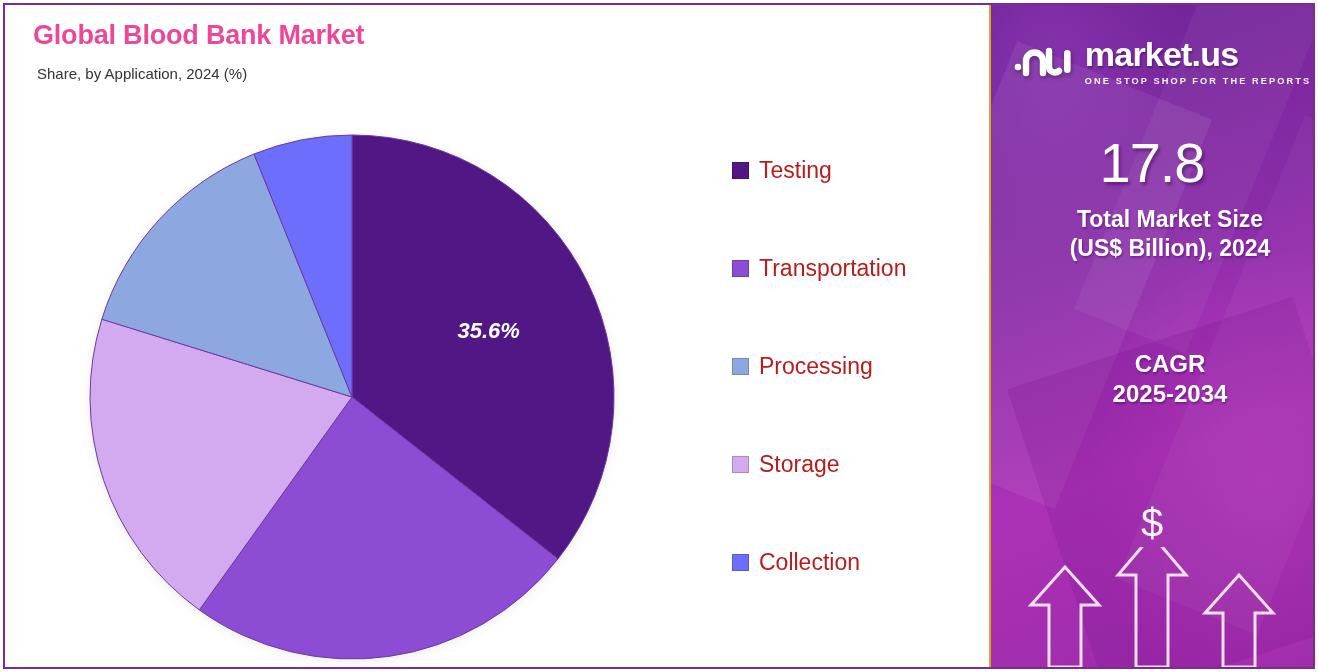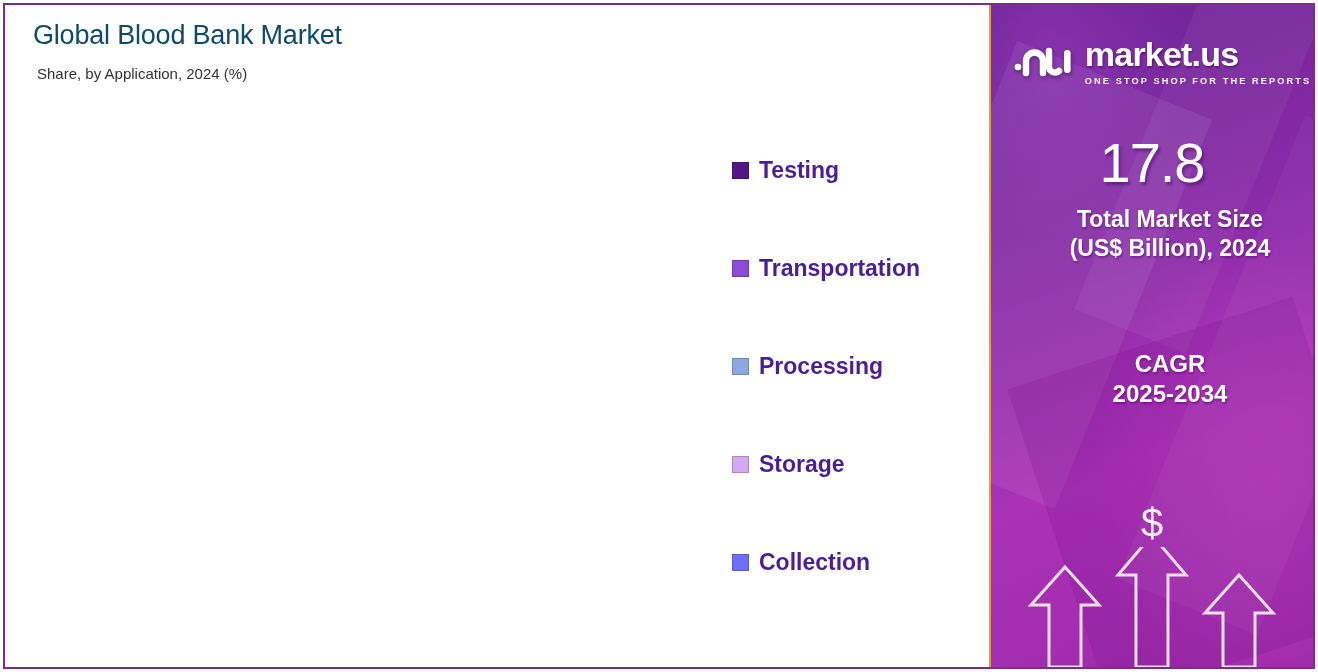--- a/index.html
+++ b/index.html
@@ -38,22 +38,22 @@
     height: 662px;
   }
   #title-block {
     position: absolute;
     left: 28px;
     top: 14px;
     width: 700px;
   }
   #chart-title {
     font-size: 27px;
-    font-weight: normal;
-    color: #0c4a6e;
+    font-weight: bold;
+    color: #ec4899;
     letter-spacing: -0.2px;
     margin: 0;
     line-height: 1.2;
   }
   #chart-subtitle {
     font-size: 15px;
     font-weight: 400;
     color: #333333;
     margin: 14px 0 0 4px;
     line-height: 1.2;
@@ -106,24 +106,23 @@
   .legend-swatch {
     width: 17px;
     height: 17px;
     flex: 0 0 17px;
     margin-right: 10px;
     border: 1px solid rgba(0,0,0,0.18);
     box-sizing: border-box;
   }
   .legend-label {
     font-size: 23px;
-    color: #4c1d95;
+    color: #b91c1c;
     white-space: nowrap;
     line-height: 1;
-    font-weight: bold;
   }
 
   
   #brand-panel {
     position: absolute;
     right: 5px;
     top: 5px;
     width: 322px;
     height: 662px;
     overflow: hidden;
@@ -232,20 +231,35 @@
 <div id="page">
   <div id="frame"></div>
 
   <div id="chart-area">
 
     <div id="title-block">
       <div id="chart-title">Global Blood Bank Market</div>
       <div id="chart-subtitle">Share, by Application, 2024 (%)</div>
     </div>
 
+    <div id="pie-wrap">
+      <div id="pie-shadow"></div>
+      <svg id="pie-svg" width="528" height="528" viewBox="0 0 528 528">
+        <g id="pie-slices">
+            <path d="M 264 264 L 264.00 2.00 A 262 262 0 0 1 470.01 425.88 Z" fill="#511885" stroke="#6c3aa0" stroke-width="1"></path>
+            <path d="M 264 264 L 470.01 425.88 A 262 262 0 0 1 111.34 476.93 Z" fill="#8c4cd4" stroke="#6c3aa0" stroke-width="1"></path>
+            <path d="M 264 264 L 111.34 476.93 A 262 262 0 0 1 13.83 186.18 Z" fill="#d3a9ef" stroke="#6c3aa0" stroke-width="1"></path>
+            <path d="M 264 264 L 13.83 186.18 A 262 262 0 0 1 166.02 21.01 Z" fill="#8da8e0" stroke="#6c3aa0" stroke-width="1"></path>
+            <path d="M 264 264 L 166.02 21.01 A 262 262 0 0 1 264.00 2.00 Z" fill="#6e6efc" stroke="#6c3aa0" stroke-width="1"></path>
+          </g>
+        <g id="pie-labels">
+            <text x="400.7" y="204.6" text-anchor="middle" class="pie-label">35.6%</text>
+          </g>
+      </svg>
+    </div>
 
     <div id="legend">
       <div class="legend-item">
         <span class="legend-swatch" style="background-color: rgb(81, 24, 133);"></span>
         <span class="legend-label">Testing</span>
       </div>
       <div class="legend-item">
         <span class="legend-swatch" style="background-color: rgb(140, 76, 212);"></span>
         <span class="legend-label">Transportation</span>
       </div>

